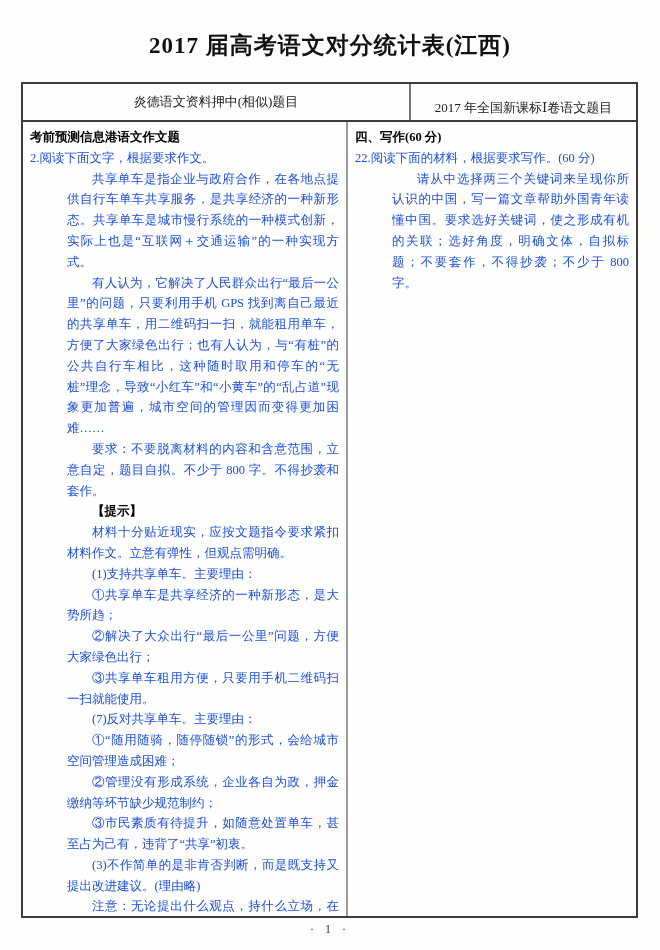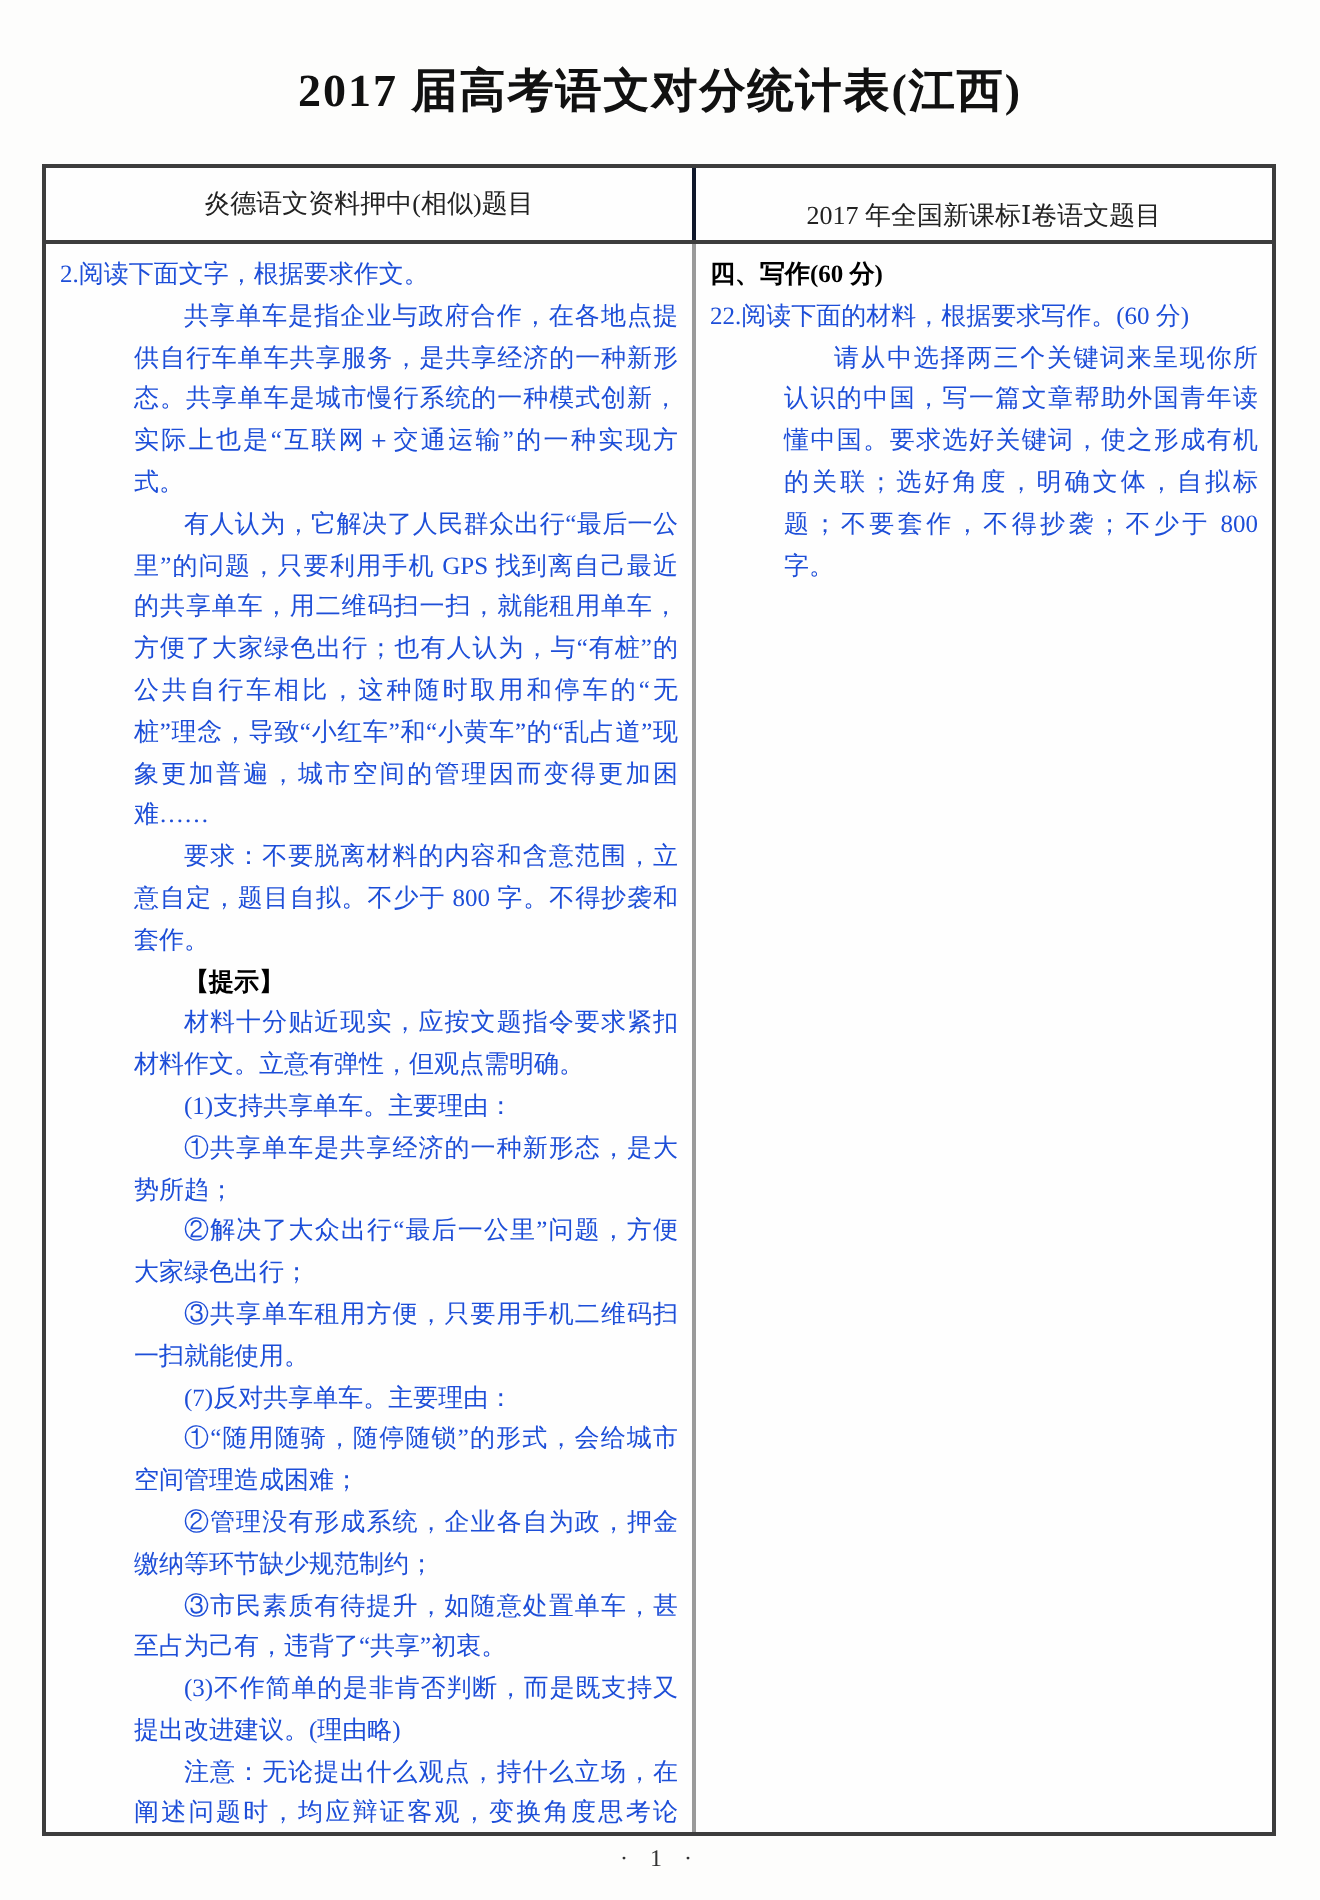--- a/index.html
+++ b/index.html
@@ -48,22 +48,22 @@
   }
   .th {
     display: flex;
     align-items: center;
     justify-content: center;
     font-size: 13px;
     color: #222;
     box-sizing: border-box;
   }
   .th.left {
-    width: 325px;
-    border-right: 2px solid #0f172a;
+    width: 388px;
+    border-right: 2px solid #737373;
   }
   .th.right { flex: 1; margin-top: 12px; }
   .tbody {
     flex: 1 1 auto;
     display: flex;
     min-height: 0;
   }
   .td {
     box-sizing: border-box;
     padding: 5px 7px 0 7px;
@@ -103,20 +103,21 @@
 
   <div class="cmp-table">
 
     <div class="thead">
       <div class="th left">炎德语文资料押中(相似)题目</div>
       <div class="th right">2017 年全国新课标Ⅰ卷语文题目</div>
     </div>
 
     <div class="tbody">
       <div class="td left">
+          <p class="para bold">考前预测信息港语文作文题</p>
           <p class="para">2.阅读下面文字，根据要求作文。</p>
           <p class="para indent">共享单车是指企业与政府合作，在各地点提供自行车单车共享服务，是共享经济的一种新形态。共享单车是城市慢行系统的一种模式创新，实际上也是“互联网＋交通运输”的一种实现方式。</p>
           <p class="para indent">有人认为，它解决了人民群众出行“最后一公里”的问题，只要利用手机 GPS 找到离自己最近的共享单车，用二维码扫一扫，就能租用单车，方便了大家绿色出行；也有人认为，与“有桩”的公共自行车相比，这种随时取用和停车的“无桩”理念，导致“小红车”和“小黄车”的“乱占道”现象更加普遍，城市空间的管理因而变得更加困难……</p>
           <p class="para indent">要求：不要脱离材料的内容和含意范围，立意自定，题目自拟。不少于 800 字。不得抄袭和套作。</p>
           <p class="para indent bold">【提示】</p>
           <p class="para indent">材料十分贴近现实，应按文题指令要求紧扣材料作文。立意有弹性，但观点需明确。</p>
           <p class="para indent">(1)支持共享单车。主要理由：</p>
           <p class="para indent">①共享单车是共享经济的一种新形态，是大势所趋；</p>
           <p class="para indent">②解决了大众出行“最后一公里”问题，方便大家绿色出行；</p>
           <p class="para indent">③共享单车租用方便，只要用手机二维码扫一扫就能使用。</p>

